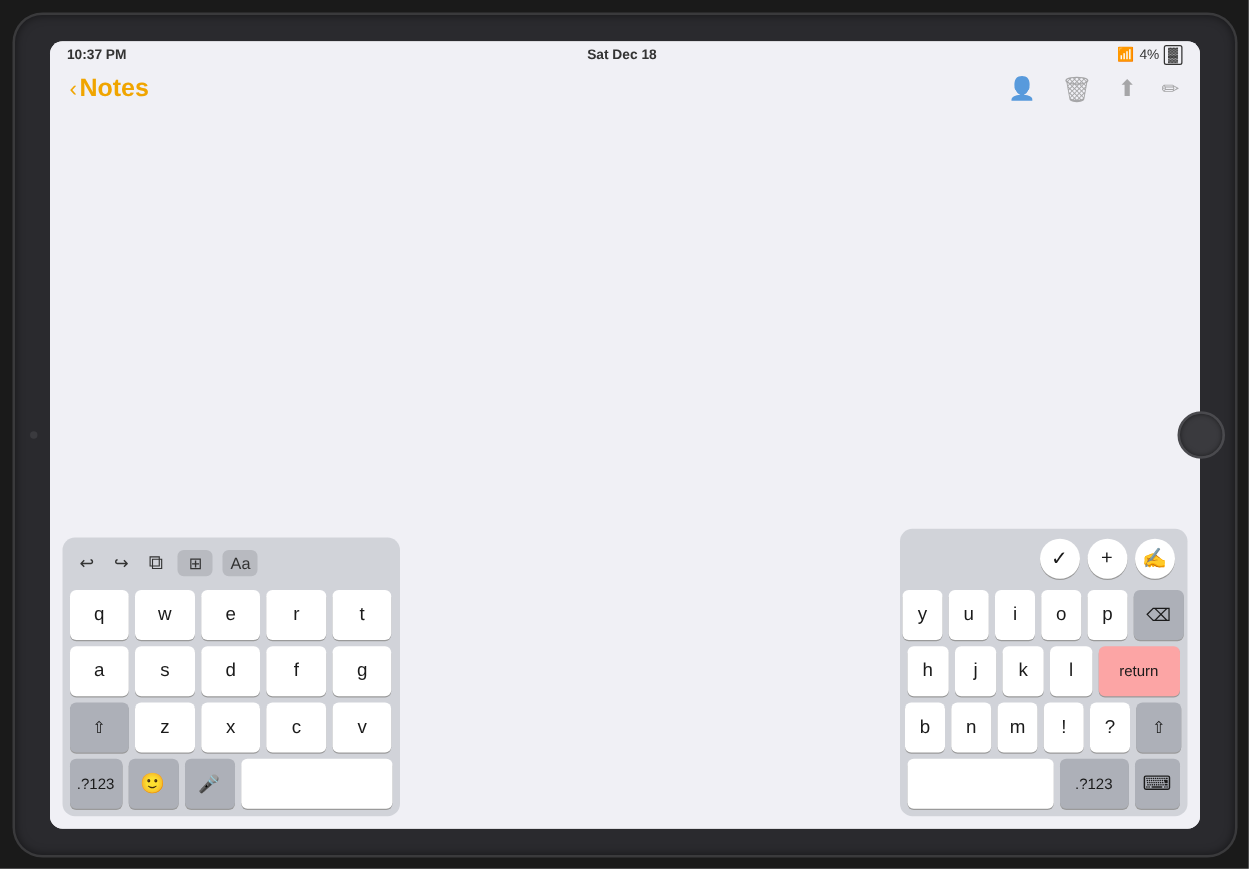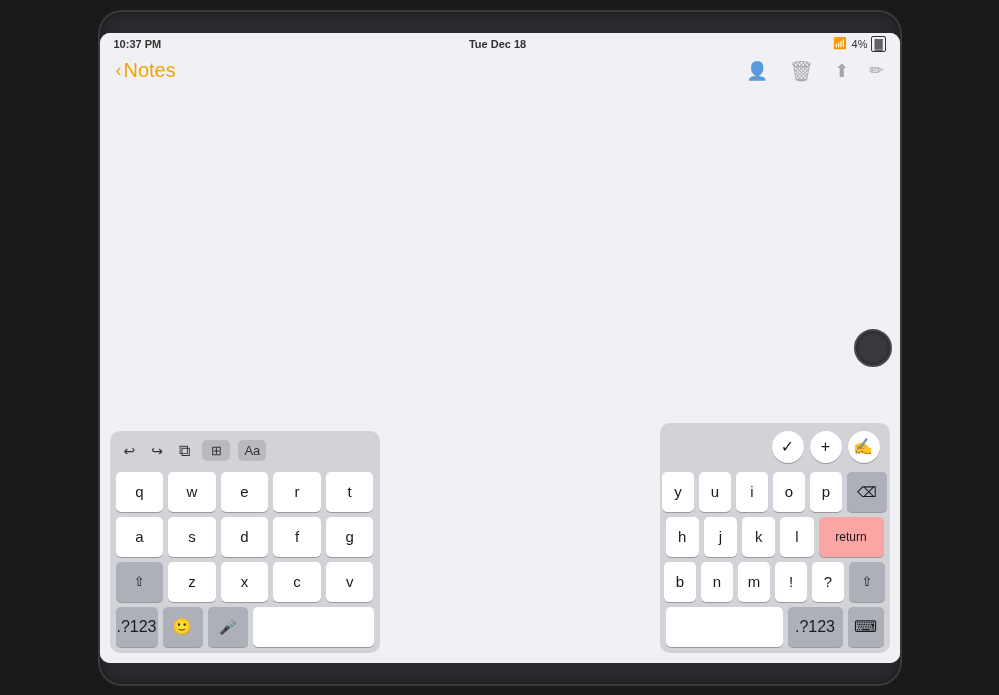--- a/index.html
+++ b/index.html
@@ -8,21 +8,21 @@
       width: 999px;
       height: 695px;
       background: #1a1a1a;
       display: flex;
       align-items: center;
       justify-content: center;
       font-family: -apple-system, 'Helvetica Neue', sans-serif;
     }
 
     .ipad-frame {
-      width: 800px;
+      width: 976px;
       height: 672px;
       background: #2a2a2e;
       border-radius: 22px;
       position: relative;
       display: flex;
       align-items: center;
       justify-content: center;
       box-shadow: 0 0 0 2px #3a3a3c, inset 0 0 8px rgba(0,0,0,0.5);
     }
 
@@ -77,21 +77,21 @@
       gap: 2px;
     }
     .back-chevron {
       color: #f0a500;
       font-size: 18px;
       font-weight: 300;
     }
     .nav-title {
       color: #f0a500;
       font-size: 20px;
-      font-weight: 400;
+      font-weight: 700;
     }
     .nav-right {
       display: flex;
       align-items: center;
       gap: 20px;
     }
     .nav-icon {
       color: #888;
       font-size: 20px;
       opacity: 0.7;
@@ -194,21 +194,21 @@
       background: white;
     }
 
     .kb-key.space-right {
       flex: 4;
       background: white;
     }
 
     .kb-key.num {
       background: #adb0b8;
-      font-size: 16px;
+      font-size: 12px;
       min-width: 42px;
       flex: none;
     }
 
     .kb-key.emoji {
       background: #adb0b8;
       font-size: 16px;
     }
 
     .kb-key.mic {
@@ -292,21 +292,21 @@
 </head>
 <body>
 
 <div class="ipad-frame">
   <div class="camera-dot"></div>
 
   <div class="ipad-screen">
 
     <div class="status-bar">
       <span class="status-left">10:37 PM</span>
-      <span class="status-left">Tue Dec 18</span>
+      <span class="status-left">Sat Dec 18</span>
       <div class="status-right">
         <span>📶</span>
         <span>4%</span>
         <span class="battery-icon">▓</span>
       </div>
     </div>
 
     <div class="nav-bar">
       <div class="nav-left">
         <span class="back-chevron">‹</span>

